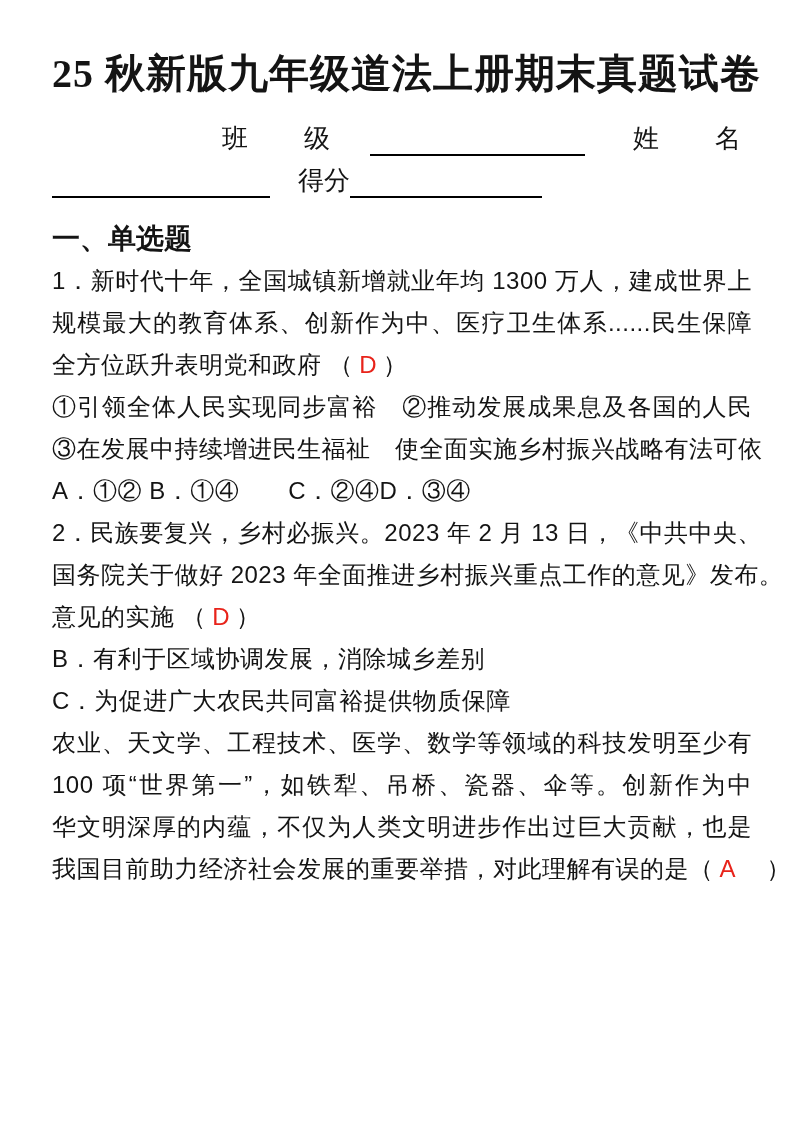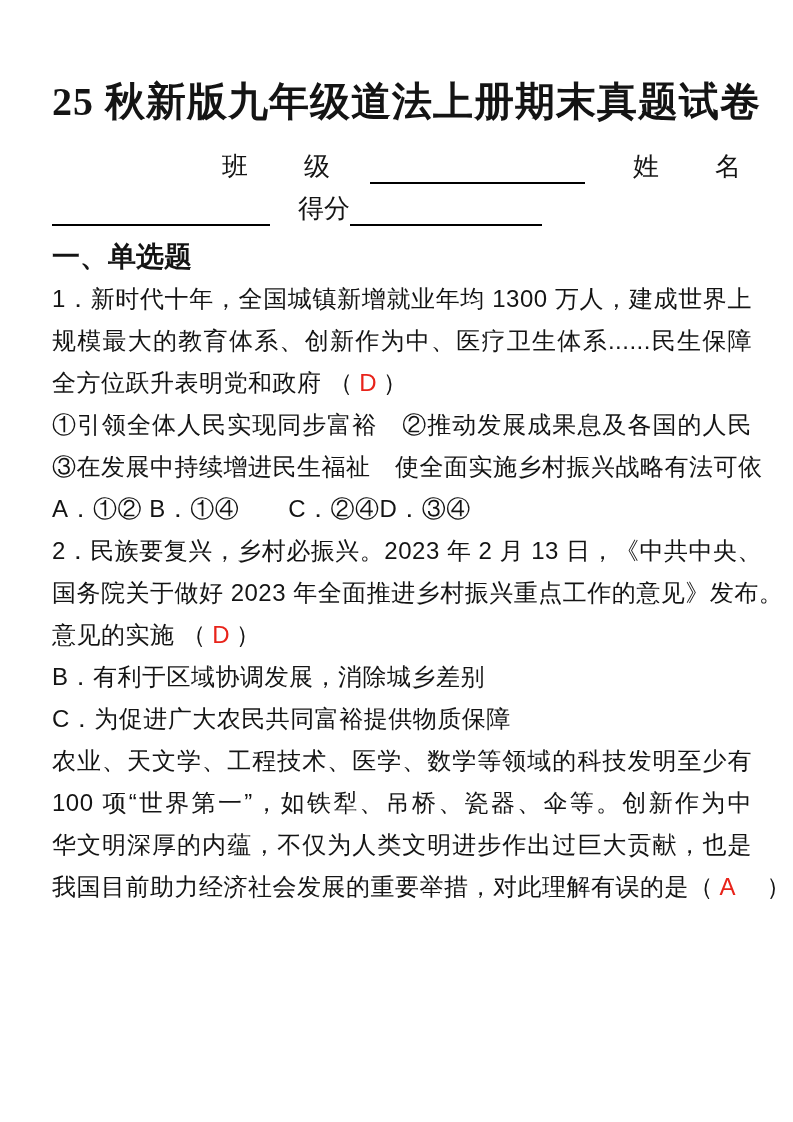--- a/index.html
+++ b/index.html
@@ -16,21 +16,20 @@
     padding: 48px 41px 0 52px;
   }
   .title {
     font-family: "Liberation Serif", serif;
     font-weight: bold;
     font-size: 40px;
     line-height: 52px;
     text-align: left;
     letter-spacing: 1px;
     white-space: nowrap;
-    margin-top: 28px;
   }
   .hdr-row {
     font-family: "Liberation Serif", serif;
     font-size: 26px;
     display: flex;
     align-items: flex-end;
     white-space: nowrap;
   }
   .hdr-row1 { margin-top: 16px; height: 40px; }
   .hdr-row2 { height: 42px; }
@@ -41,21 +40,21 @@
   }
   .b1 { width: 215px; margin-left: 40px; }
   .b2 { width: 218px; }
   .b3 { width: 192px; }
   .lb-ban  { margin-left: 170px; }
   .lb-ji   { margin-left: 56px; }
   .lb-xing { margin-left: 48px; }
   .lb-ming { margin-left: 56px; }
   .lb-defen{ margin-left: 28px; }
   .sec-heading {
-    margin-top: 10px;
+    margin-top: 20px;
     height: 42px;
     line-height: 42px;
     font-size: 28px;
     font-weight: bold;
     white-space: nowrap;
   }
   .ln {
     font-size: 24px;
     line-height: 42px;
     height: 42px;

